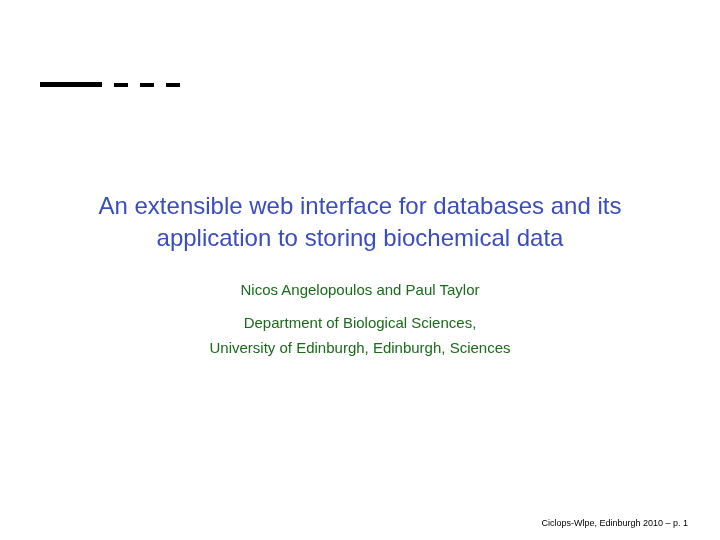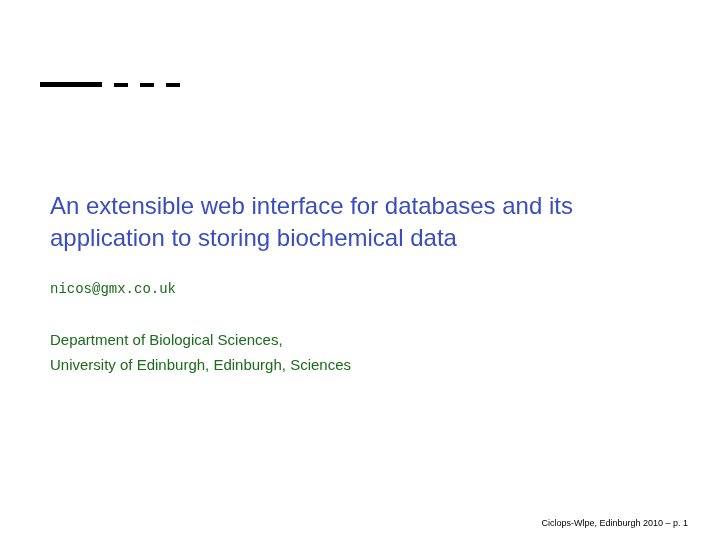--- a/index.html
+++ b/index.html
@@ -31,21 +31,21 @@
     .dash {
       width: 14px;
       height: 4px;
       background: #000;
     }
     .content {
       position: absolute;
       top: 190px;
       left: 0;
       right: 0;
-      text-align: left;
+      text-align: center;
       padding: 0 50px;
     }
     .title {
       color: #3a4dbe;
       font-size: 24px;
       font-weight: normal;
       line-height: 1.35;
       margin-bottom: 26px;
     }
     .authors {
@@ -79,20 +79,20 @@
   <div class="long-line"></div>
   <div class="dashes">
     <div class="dash"></div>
     <div class="dash"></div>
     <div class="dash"></div>
   </div>
 </div>
 
 <div class="content">
   <div class="title">An extensible web interface for databases and its application to storing biochemical data</div>
-  <div class="email">nicos@gmx.co.uk</div>
+  <div class="authors">Nicos Angelopoulos and Paul Taylor</div>
   <div class="affiliation">
     <div>Department of Biological Sciences,</div>
     <div>University of Edinburgh, Edinburgh, Sciences</div>
   </div>
 </div>
 
 <div class="footer">Ciclops-Wlpe, Edinburgh 2010 – p. 1</div>
 
 </body></html>

